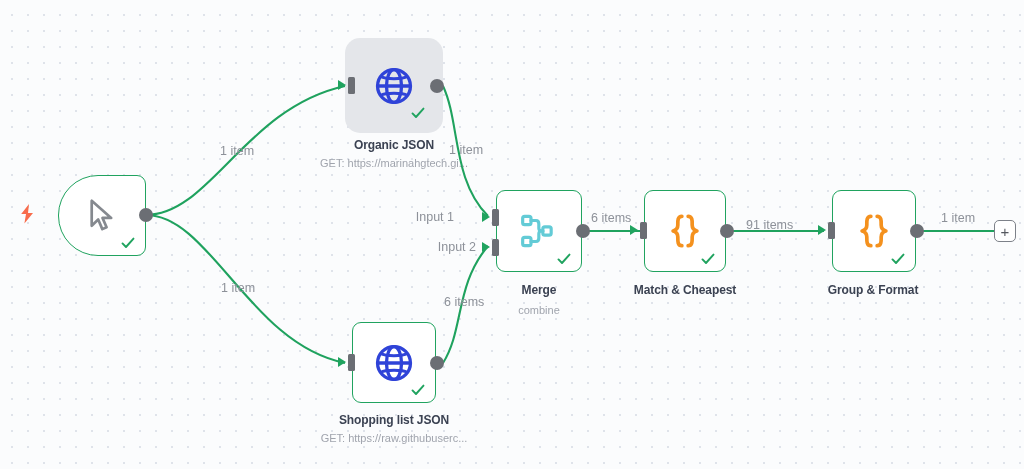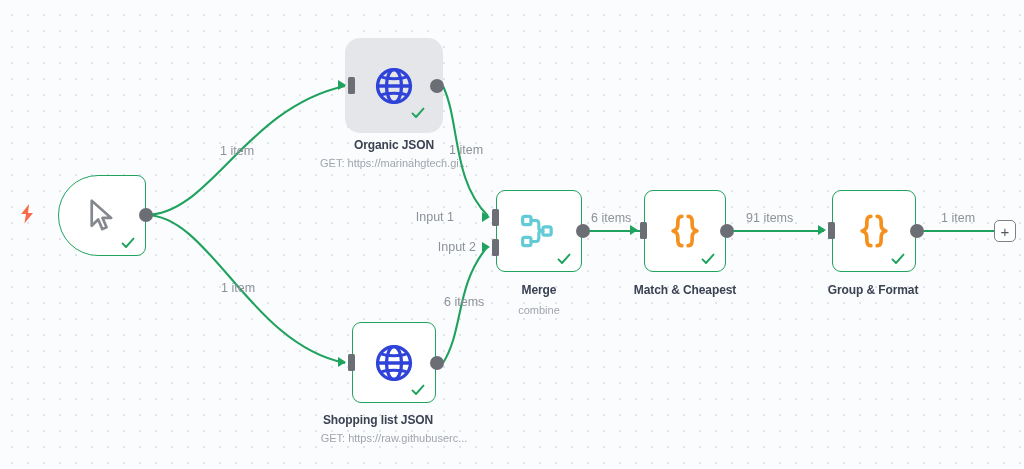--- a/index.html
+++ b/index.html
@@ -242,21 +242,21 @@
     </span>
     <span class="node-check">
       <svg width="16" height="16" viewBox="0 0 16 16" xmlns="http://www.w3.org/2000/svg">
         <path d="M2.5 8.4 L6 12 L13.5 3.6" fill="none" stroke="#20a35f" stroke-width="1.9" stroke-linecap="round" stroke-linejoin="round"></path>
       </svg>
     </span>
   </div>
   <div class="port-in" style="left:348px; top:354px;"></div>
   <div class="port-in-arrow" style="left:338px; top:357px;"></div>
   <div class="port-out" style="left:430px; top:356px;"></div>
-  <div class="node-title" style="left:288px; top:411px; width:180px;">Shopping list JSON</div>
+  <div class="node-title" style="left:304px; top:411px; width:180px;">Shopping list JSON</div>
   <div class="node-subtitle" style="left:294px; top:430px; width:200px;">GET: https://raw.githubuserc...</div>
 
   <div class="node" style="left:496px; top:190px; width:86px; height:82px;">
     <span class="node-icon">
       <svg width="40" height="40" viewBox="0 0 24 24" xmlns="http://www.w3.org/2000/svg">
         <rect x="2.2" y="3.2" width="5.0" height="5.0" rx="1.2" fill="none" stroke="#63cbd6" stroke-width="1.9"></rect>
         <rect x="2.2" y="15.8" width="5.0" height="5.0" rx="1.2" fill="none" stroke="#63cbd6" stroke-width="1.9"></rect>
         <rect x="14.3" y="9.5" width="5.0" height="5.0" rx="1.2" fill="none" stroke="#63cbd6" stroke-width="1.9"></rect>
         <path d="M7.2 5.7 H10.2 C11.4 5.7 11.9 6.6 11.9 7.8 V10.4
                  C11.9 11.4 12.6 12 13.6 12 H14.3" fill="none" stroke="#63cbd6" stroke-width="1.9" stroke-linecap="round"></path>
@@ -322,16 +322,16 @@
 
   <div class="add-button" style="left: 994px; top: 220px;">
     <span>+</span>
   </div>
 
   <div class="edge-label" style="left:220px; top:144px;">1 item</div>
   <div class="edge-label" style="left:221px; top:281px;">1 item</div>
   <div class="edge-label" style="left:449px; top:143px;">1 item</div>
   <div class="edge-label" style="left:444px; top:295px;">6 items</div>
   <div class="edge-label" style="left:591px; top:211px;">6 items</div>
-  <div class="edge-label" style="left:746px; top:211px;">91 items</div>
+  <div class="edge-label" style="left:746px; top:218px;">91 items</div>
   <div class="edge-label" style="left:941px; top:211px;">1 item</div>
 
 </div>
 
 </body></html>

